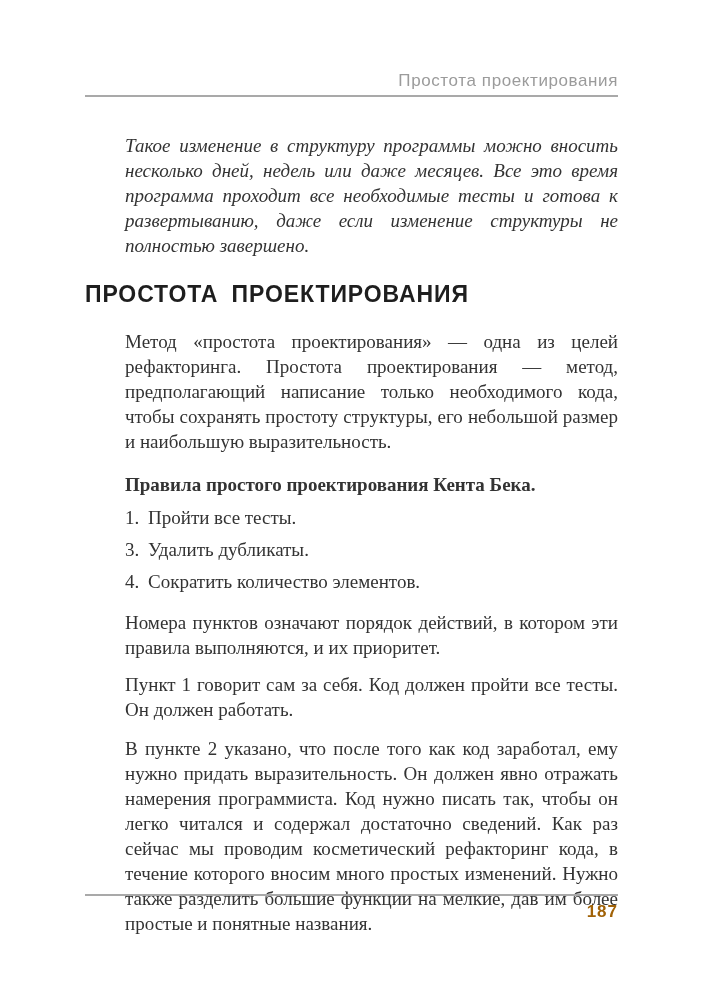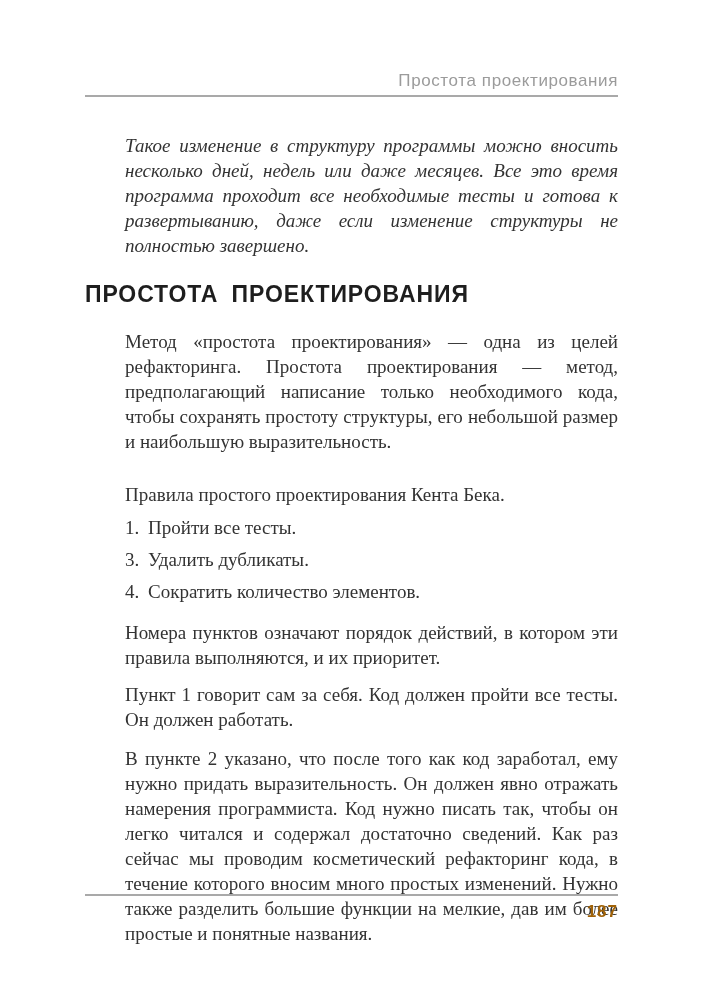--- a/index.html
+++ b/index.html
@@ -39,21 +39,21 @@
     font-size: 19px;
     line-height: 25px;
     color: #333333;
     text-align: justify;
     hyphens: auto;
   }
   .content p {
     margin: 0 0 0 40px;
   }
   p.lead        { margin-top: 36px; font-style: italic; }
-  p.rules-intro { margin-top: 28px; }
+  p.rules-intro { margin-top: 18px; font-weight: bold; }
   p.priority    { margin-top: 2px; }
   p.point1      { margin-top: 12px; }
   p.point2      { margin-top: 14px; }
   
   h1.section-heading {
     margin: 22px 0 21px 0;
     font-family: "Liberation Sans", sans-serif;
     font-size: 23px;
     line-height: 28px;
     font-weight: 700;

